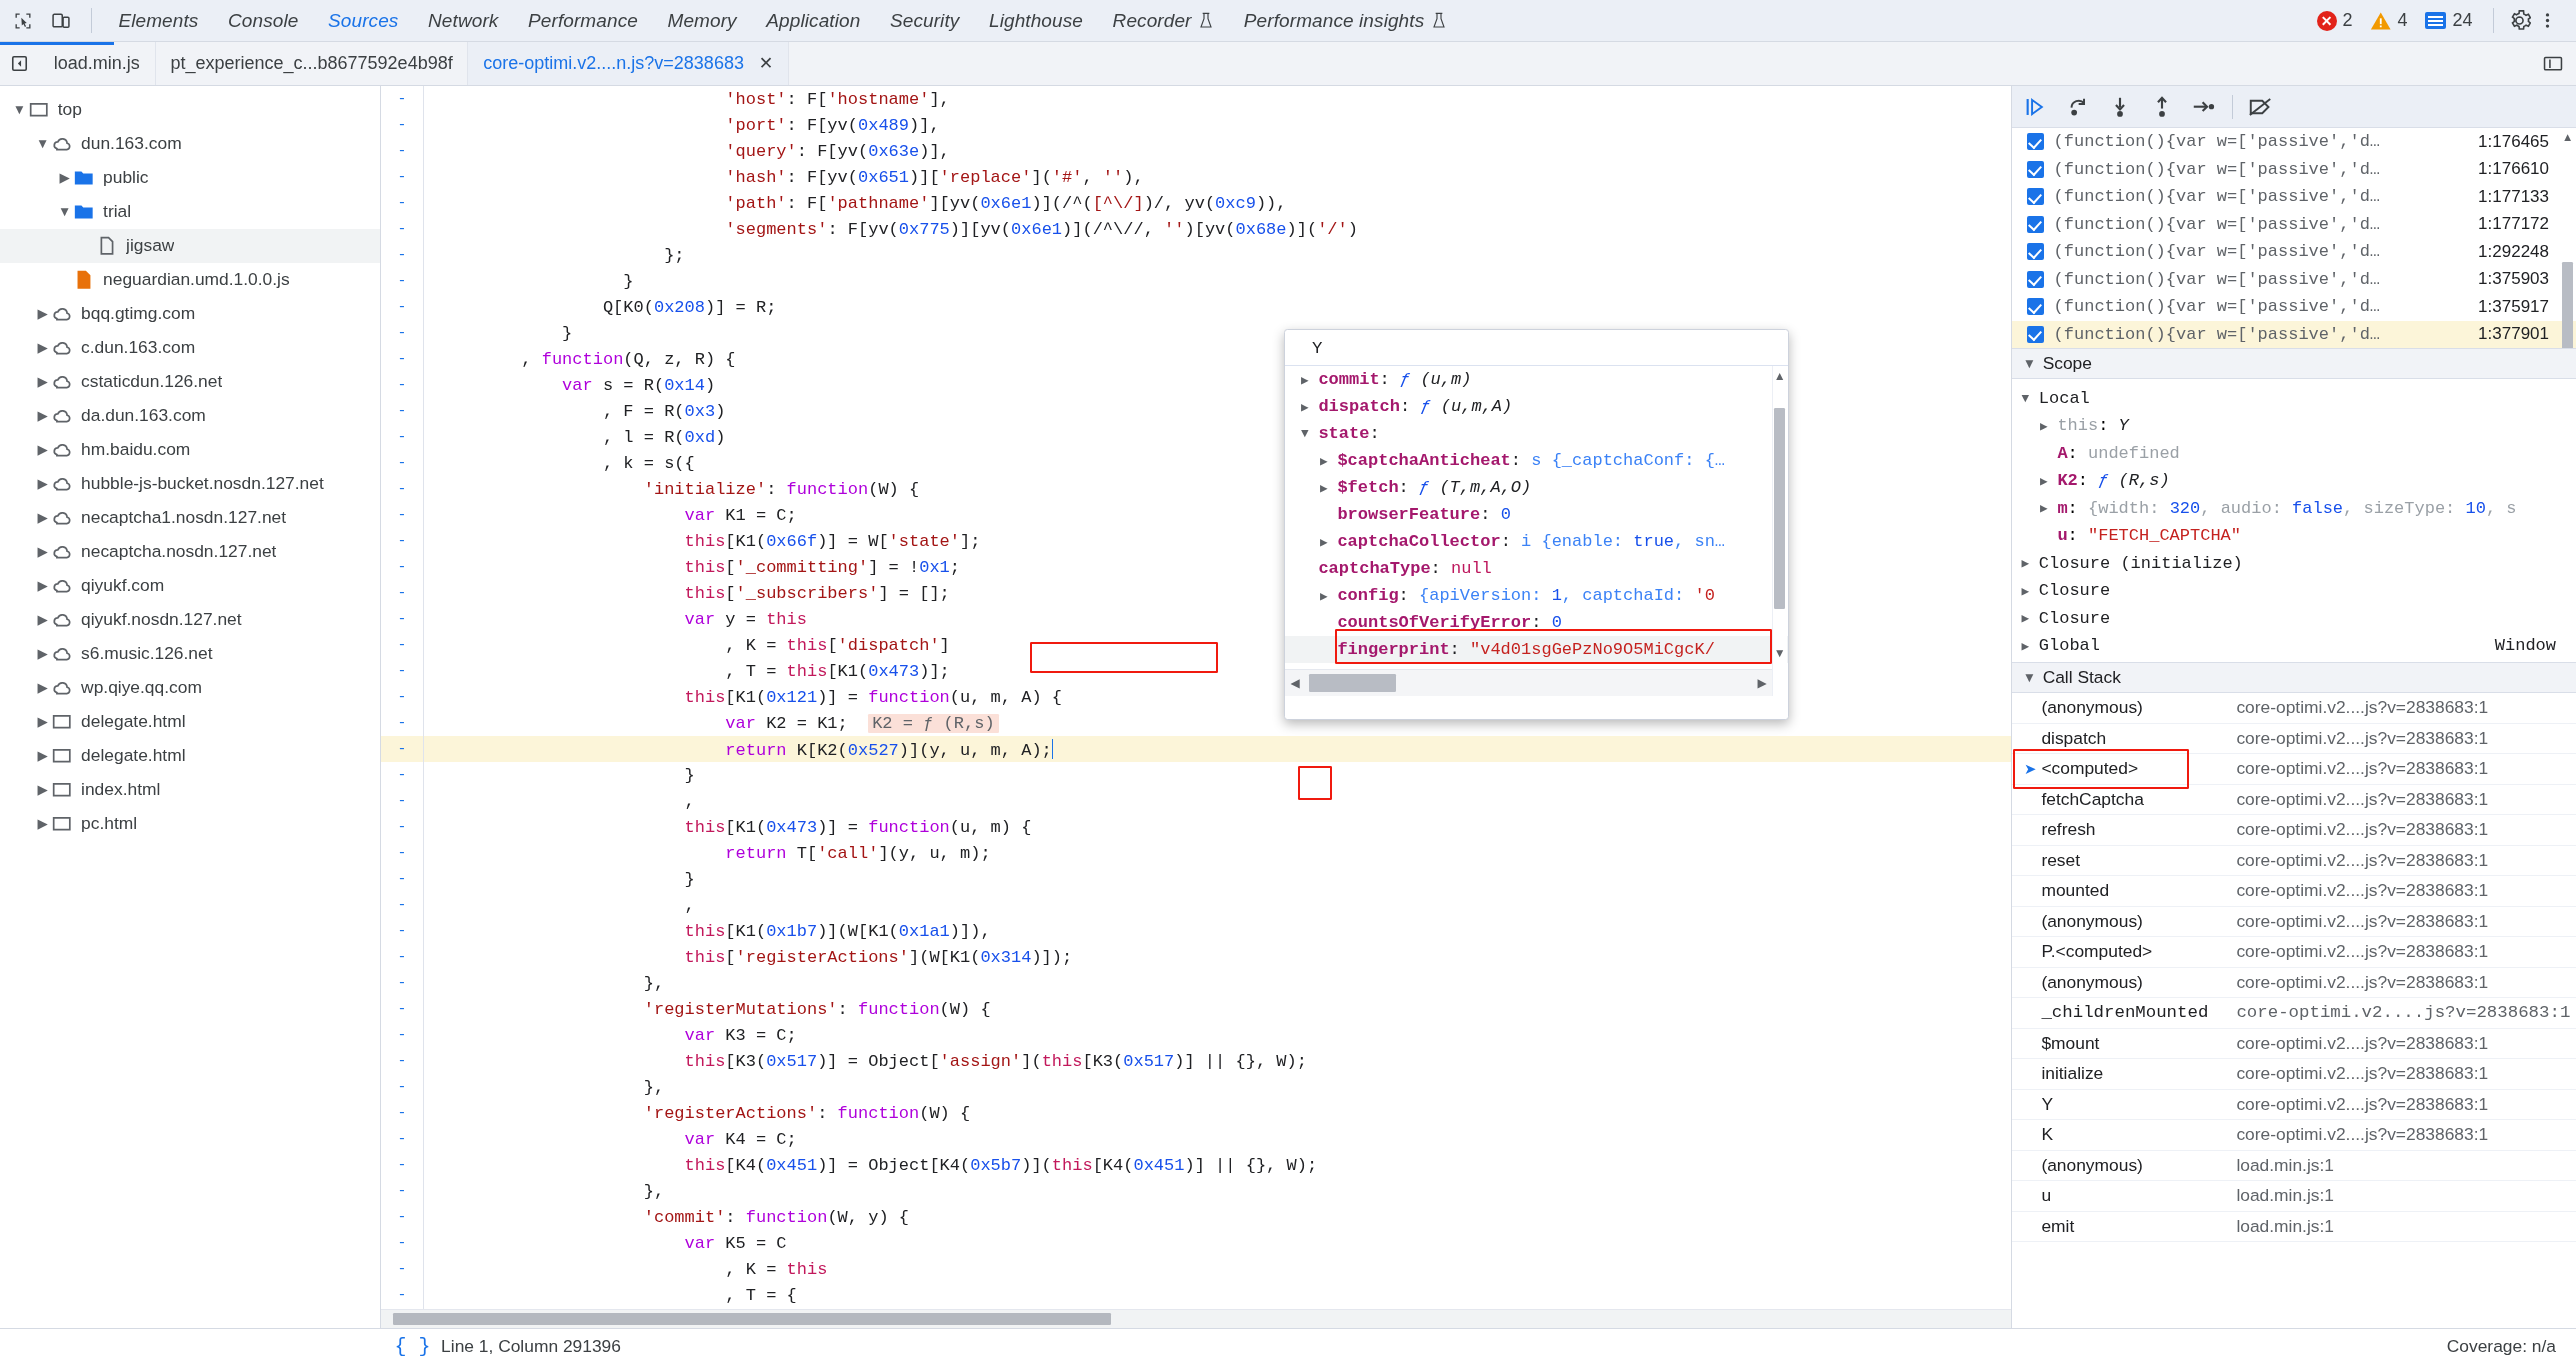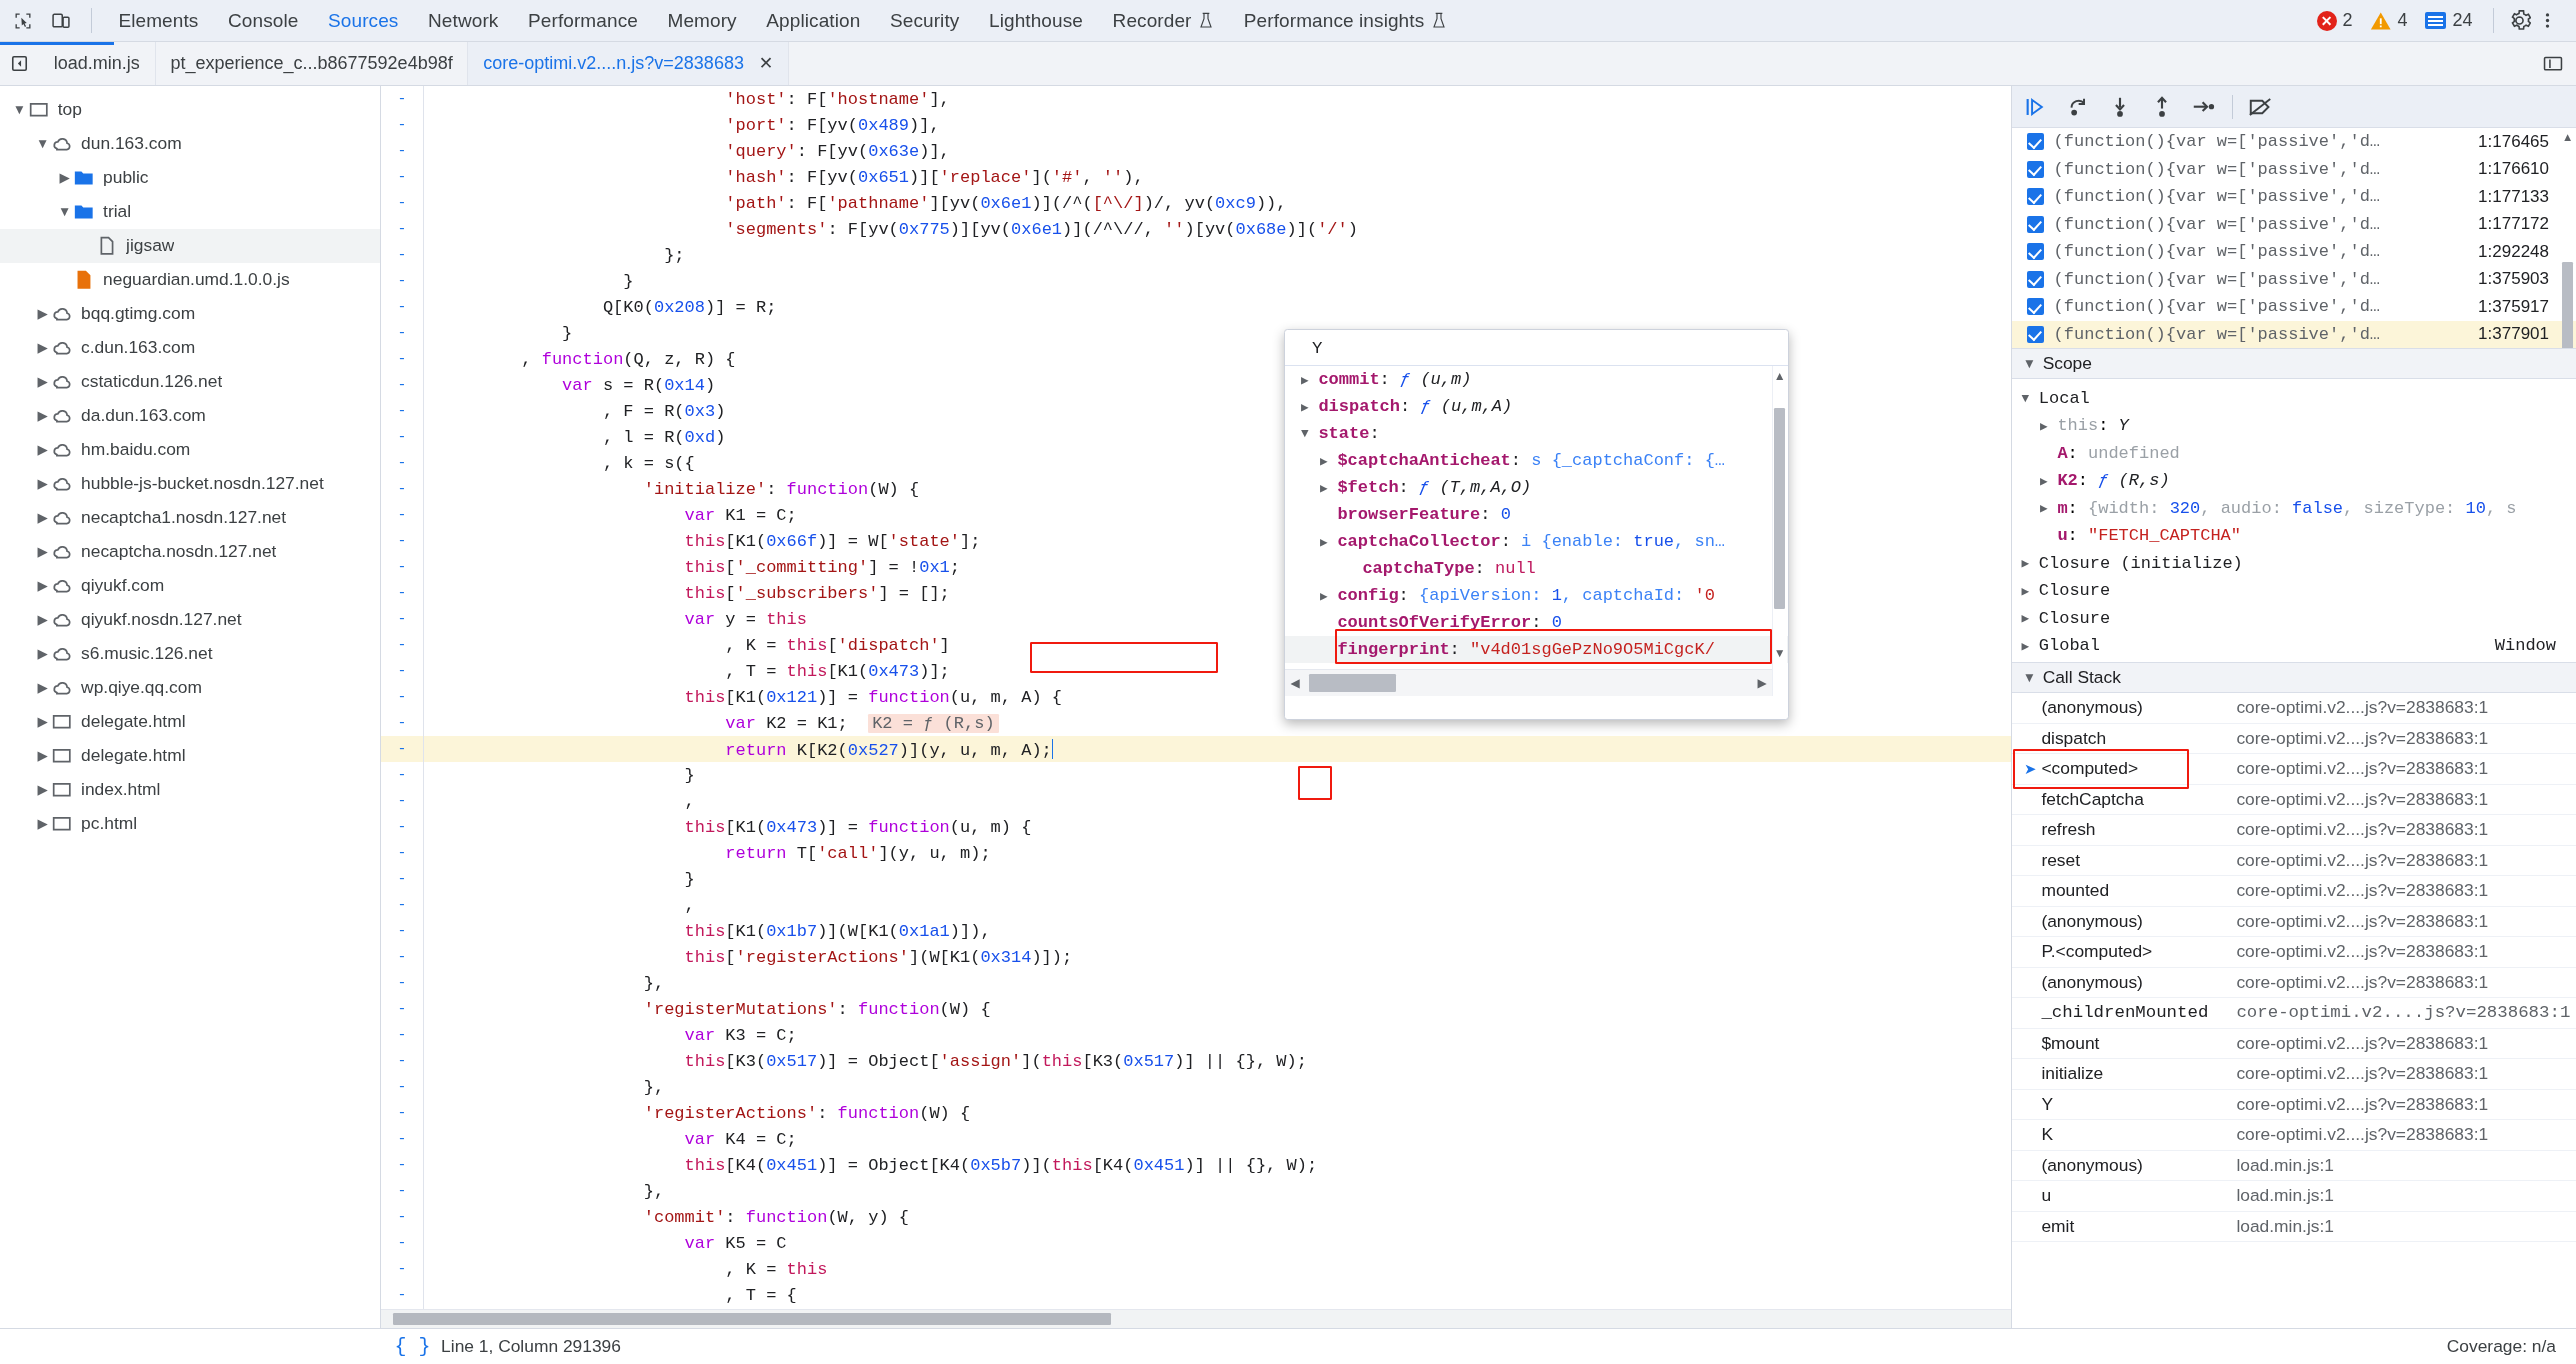--- a/index.html
+++ b/index.html
@@ -15,21 +15,21 @@
   .topbar {
     height: 42px; background: #ebeff6; border-bottom: 0.7px solid #d5dae3;
     display: flex; align-items: center; flex: 0 0 42px;
   }
   .tb-icons { display: flex; align-items: center; padding: 0 5.4px 0 9.4px; gap: 9.4px; }
   .tb-icon { width: 28px; height: 28px; display: flex; align-items: center; justify-content: center; color: #3c4043; }
   .tb-sep { width: 0.7px; height: 25.5px; background: #c3cbd8; margin: 0 6.7px; }
   .panel-tabs { display: flex; align-items: center; height: 42px; }
   .ptab {
     padding: 0 14.8px; height: 42px; display: flex; align-items: center;
-    font-size: 19px; color: #3c4043; white-space: nowrap; letter-spacing: 0.1px;
+    font-size: 19px; color: #3c4043; white-space: nowrap; letter-spacing: 0.1px; font-style: italic;
   }
   .ptab.active { color: #1a73e8; }
   .ptab .flask { margin-left: 6.7px; display: inline-flex; }
   .tb-right { margin-left: auto; display: flex; align-items: center; padding-right: 14.8px; gap: 0; }
   .counter { display: flex; align-items: center; gap: 6px; font-size: 18px; color: #3c4043; margin-right: 17.4px; }
   .err-dot {
     width: 20px; height: 20px; border-radius: 50%; background: #e2231a;
     color: #fff; font-size: 14px; display: flex; align-items: center; justify-content: center; font-weight: 700;
   }
   .warn-tri { width: 21.5px; height: 20px; position: relative; }
@@ -628,21 +628,21 @@
         <div class="objpop-title">Y</div>
         <div class="objpop-body">
           <div id="objrows">
               <div class="orow" style="padding-left: 16px;"><span class="oarrow">▶</span><span class="oname">commit</span><span class="ocolon">: </span><span class="ofn">ƒ</span><span class="oargs"> (u,m)</span></div>
               <div class="orow" style="padding-left: 16px;"><span class="oarrow">▶</span><span class="oname">dispatch</span><span class="ocolon">: </span><span class="ofn">ƒ</span><span class="oargs"> (u,m,A)</span></div>
               <div class="orow" style="padding-left: 16px;"><span class="oarrow">▼</span><span class="oname">state</span><span class="ocolon">: </span></div>
               <div class="orow" style="padding-left: 35px;"><span class="oarrow">▶</span><span class="oname">$captchaAnticheat</span><span class="ocolon">: </span><span class="oprev">s {_captchaConf: {…</span></div>
               <div class="orow" style="padding-left: 35px;"><span class="oarrow">▶</span><span class="oname">$fetch</span><span class="ocolon">: </span><span class="ofn">ƒ</span><span class="oargs"> (T,m,A,O)</span></div>
               <div class="orow" style="padding-left: 35px;"><span class="oarrow empty">▶</span><span class="oname">browserFeature</span><span class="ocolon">: </span><span class="onum">0</span></div>
               <div class="orow" style="padding-left: 35px;"><span class="oarrow">▶</span><span class="oname">captchaCollector</span><span class="ocolon">: </span><span class="oprev">i {enable: </span><span class="obool">true</span><span class="oprev">, sn…</span></div>
-              <div class="orow" style=" margin-left: 44px;"><span class="oarrow empty">▶</span><span class="oname">captchaType</span><span class="ocolon">: </span><span class="onull">null</span></div>
+              <div class="orow" style=""><span class="oarrow empty">▶</span><span class="oname">captchaType</span><span class="ocolon">: </span><span class="onull">null</span></div>
               <div class="orow" style="padding-left: 35px;"><span class="oarrow">▶</span><span class="oname">config</span><span class="ocolon">: </span><span class="oprev">{apiVersion: </span><span class="onum">1</span><span class="oprev">, captchaId: </span><span class="ostr">'0</span></div>
               <div class="orow" style="padding-left: 35px;"><span class="oarrow empty">▶</span><span class="oname">countsOfVerifyError</span><span class="ocolon">: </span><span class="onum">0</span></div>
               <div class="orow mark" style="padding-left: 35px;"><span class="oarrow empty">▶</span><span class="oname">fingerprint</span><span class="ocolon">: </span><span class="ostr">"v4d01sgGePzNo9O5MiCgcK/</span></div>
               <div class="orow" style="padding-left: 35px;"><span class="oarrow empty">▶</span><span class="oname">getApiCount</span><span class="ocolon">: </span><span class="onum">0</span></div>
               <div class="orow" style="padding-left: 35px;"><span class="oname">iv</span><span class="ocolon">: </span><span class="onum">3</span></div>
             </div>
           <div class="pop-vscroll">
             <span style="margin-top:2.7px">▲</span>
             <div class="pop-vthumb"></div>
             <span style="margin-bottom:36px">▼</span>

